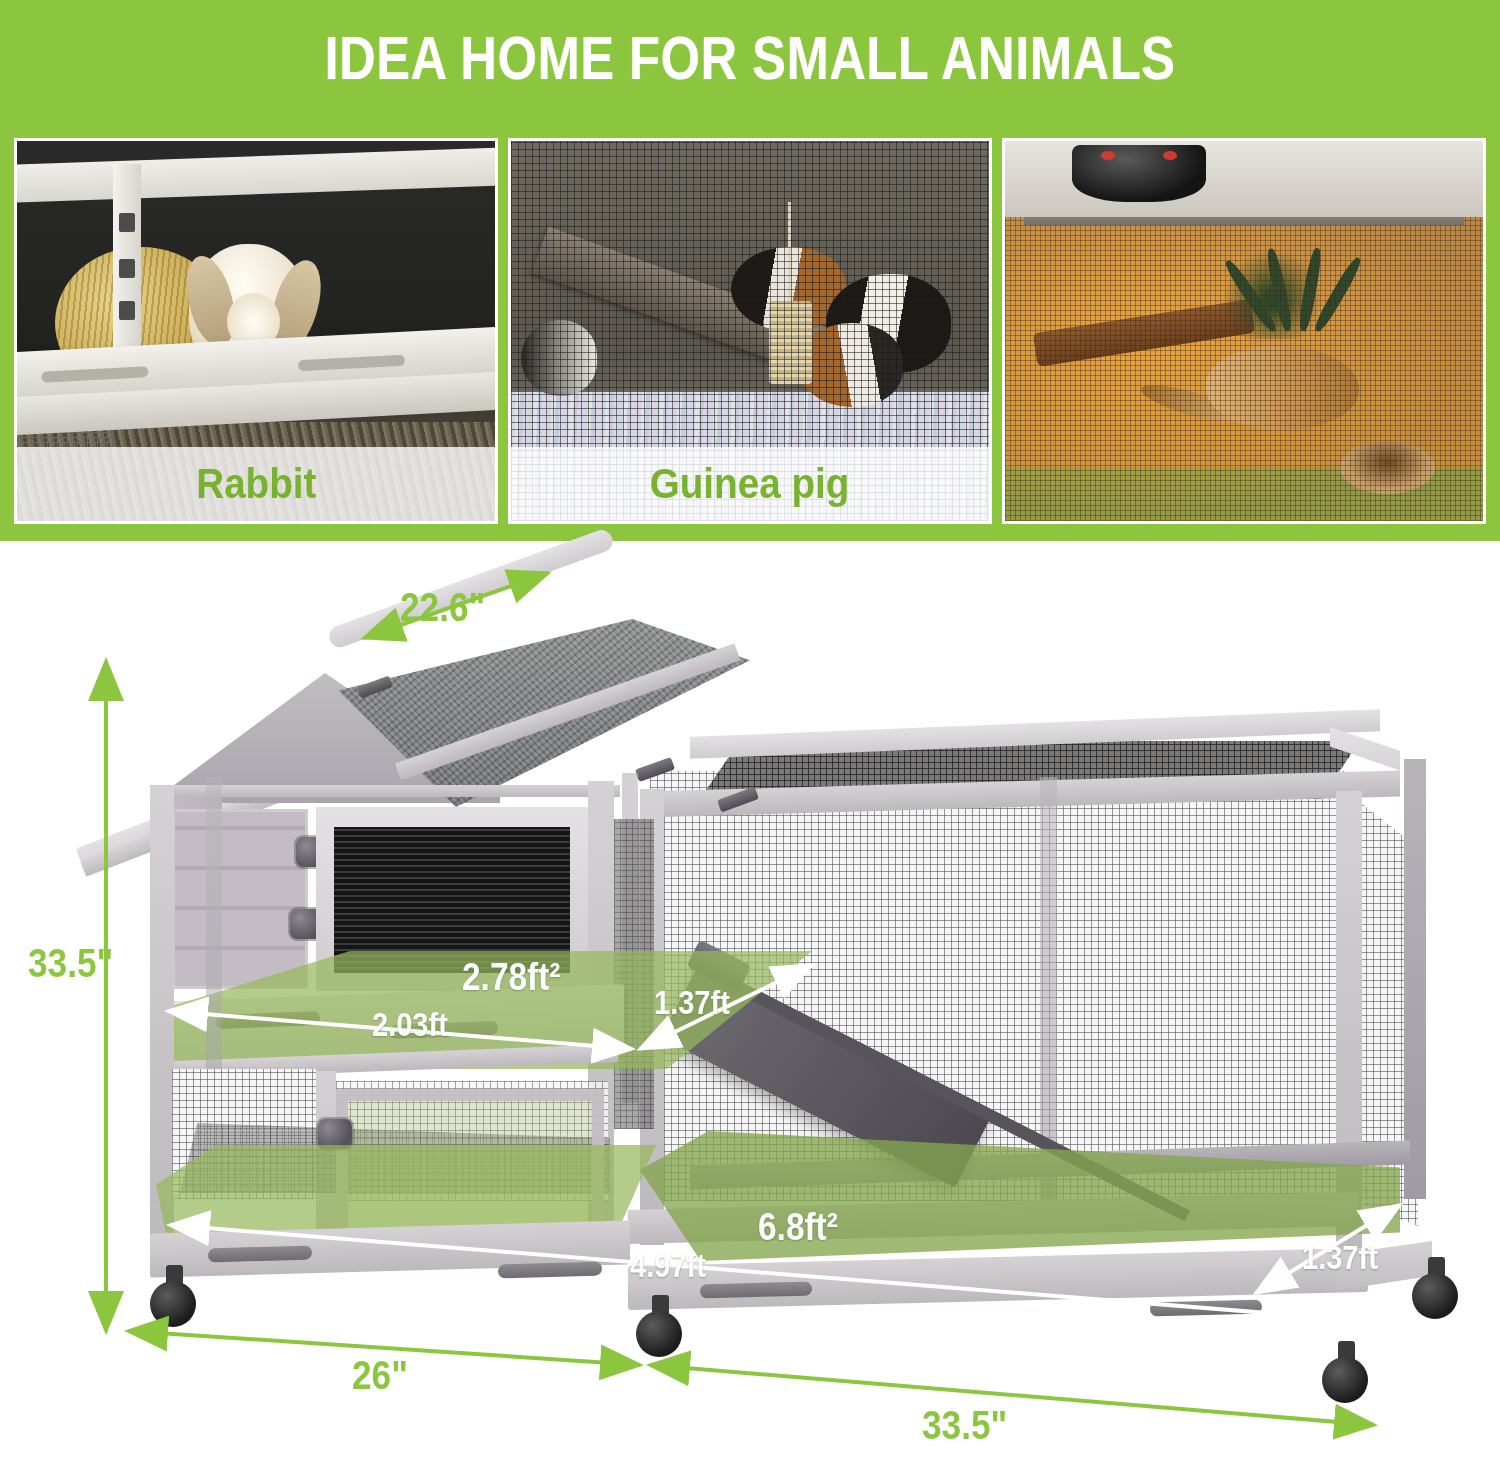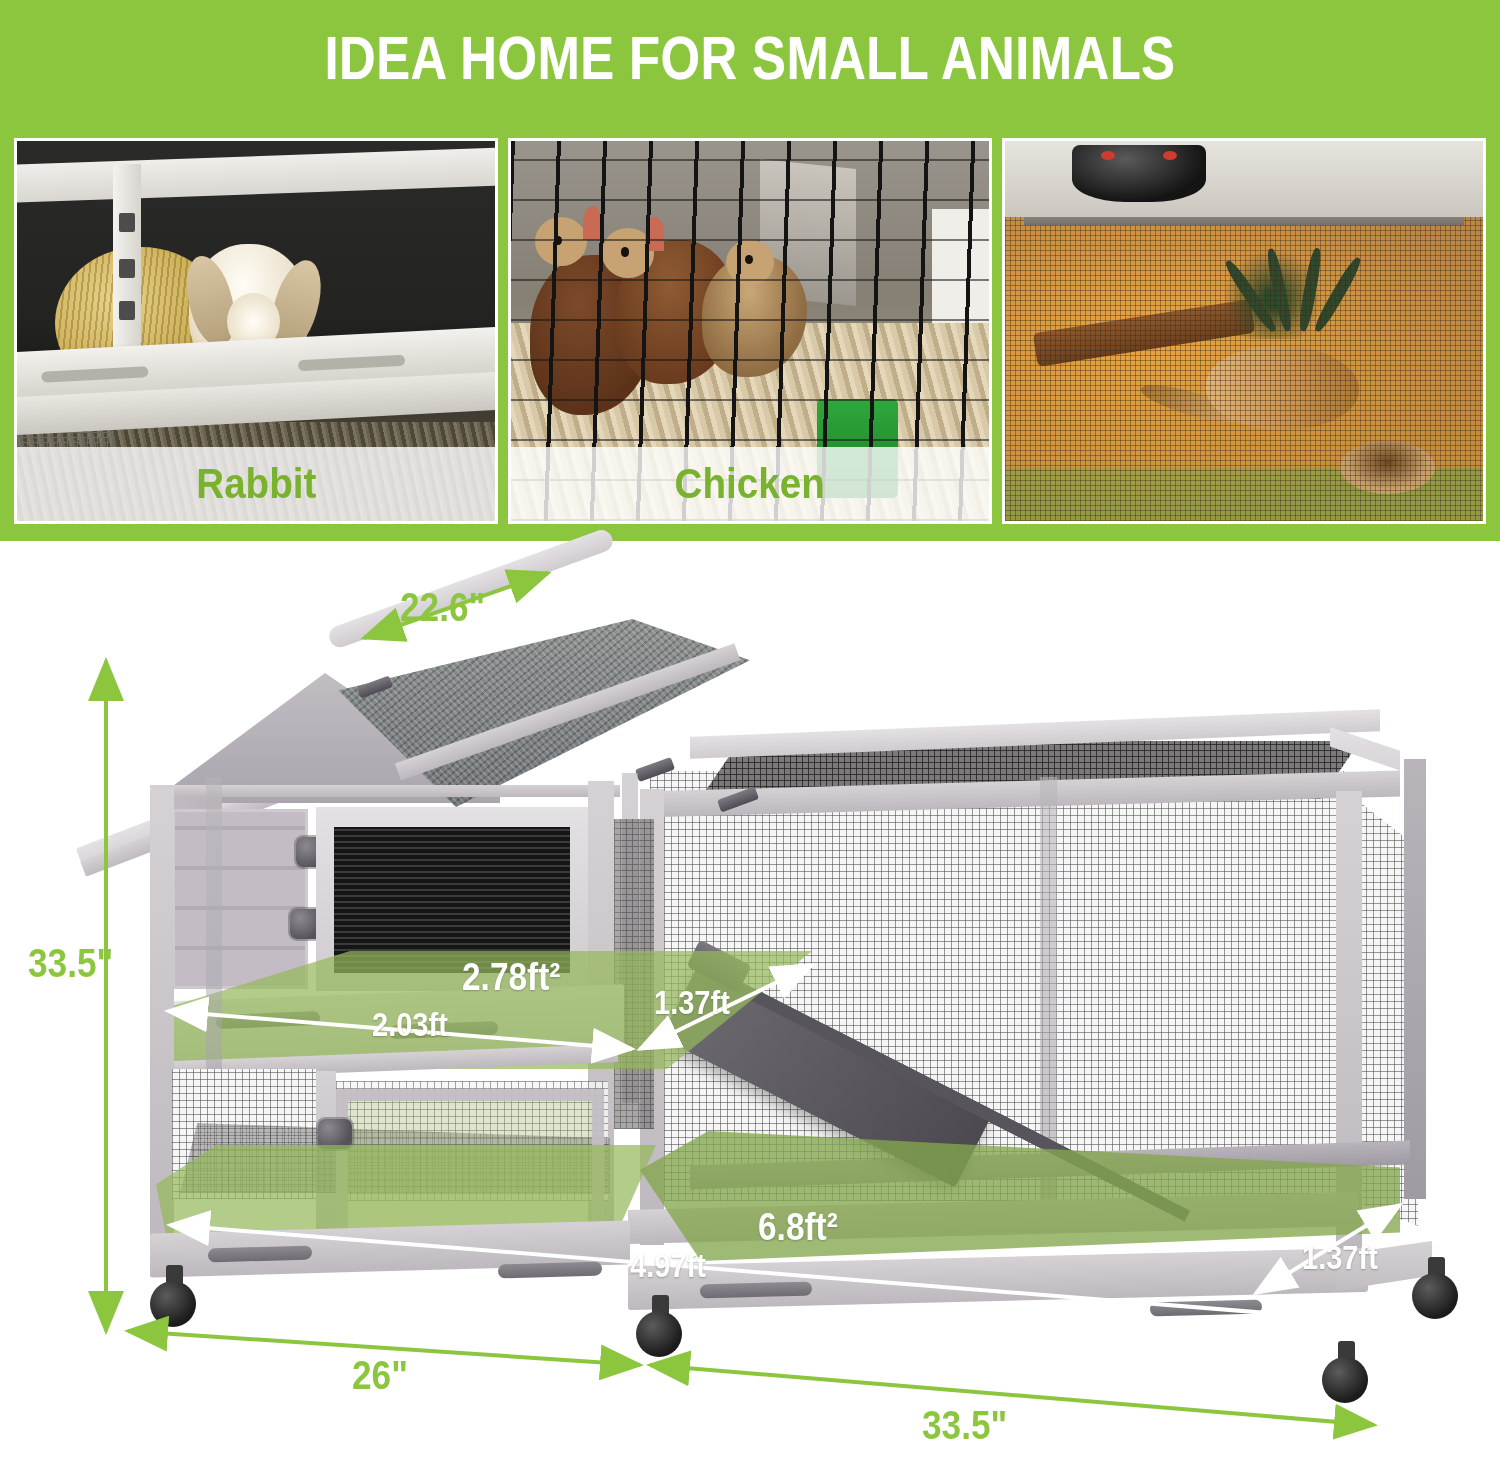--- a/index.html
+++ b/index.html
@@ -208,44 +208,37 @@
             <div class="slot" style="left:8%;top:42%;width:20%;"></div>
           <div class="slot" style="left:56%;top:46%;width:20%;"></div>
           </div>
         <div class="shelf-mid2"></div>
       </div>
       <div class="photo-label-strip">
         <span class="photo-label">Rabbit</span>
       </div>
     </div>
 
-
     <div class="photo-card">
-      <div class="photo-art p3">
-        <div class="wall"></div>
-        <div class="panel"></div>
-        <div class="litter"></div>
-        <div class="waterer"></div>
-        <div class="chick c1"></div>
-        <div class="chick c2"></div>
-        <div class="chick c3"></div>
-        <div class="head" style="left:5%;top:20%;width:11%;height:13%;"></div>
-        <div class="head" style="left:19%;top:23%;width:11%;height:13%;"></div>
-        <div class="head" style="left:45%;top:26%;width:10%;height:12%;"></div>
-        <div class="comb" style="left:15%;top:17%;"></div>
-        <div class="comb" style="left:28%;top:20%;"></div>
-        <div class="eye" style="left:9%;top:25%;"></div>
-        <div class="eye" style="left:23%;top:28%;"></div>
-        <div class="eye" style="left:49%;top:30%;"></div>
-        <div class="bars"></div>
+      <div class="photo-art p2">
+        <div class="bedding"></div>
+        <div class="ramp"></div>
+        <div class="gp gp4"></div>
+        <div class="gp gp1"></div>
+        <div class="gp gp2"></div>
+        <div class="gp gp3"></div>
+        <div class="toy-string"></div>
+        <div class="toy"></div>
+        <div class="wire"></div>
       </div>
       <div class="photo-label-strip">
-        <span class="photo-label">Chicken</span>
+        <span class="photo-label">Guinea pig</span>
       </div>
     </div>
+
 
     <div class="photo-card">
       <div class="photo-art p4">
         <div class="floor"></div>
         <div class="glow"></div>
         <div class="log"></div>
         <div class="plant"></div>
         <div class="leaf" style="transform:rotate(-34deg);"></div>
         <div class="leaf" style="left:58%;transform:rotate(-12deg);"></div>
         <div class="leaf" style="left:61%;transform:rotate(10deg);"></div>

